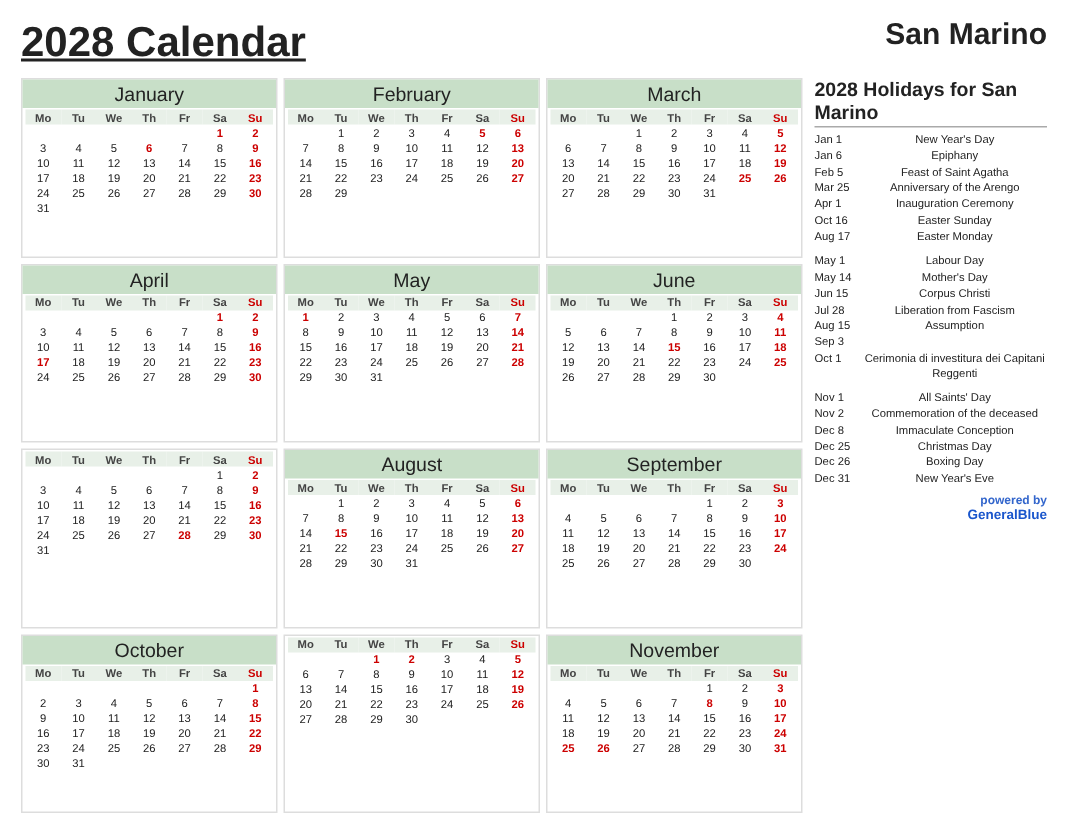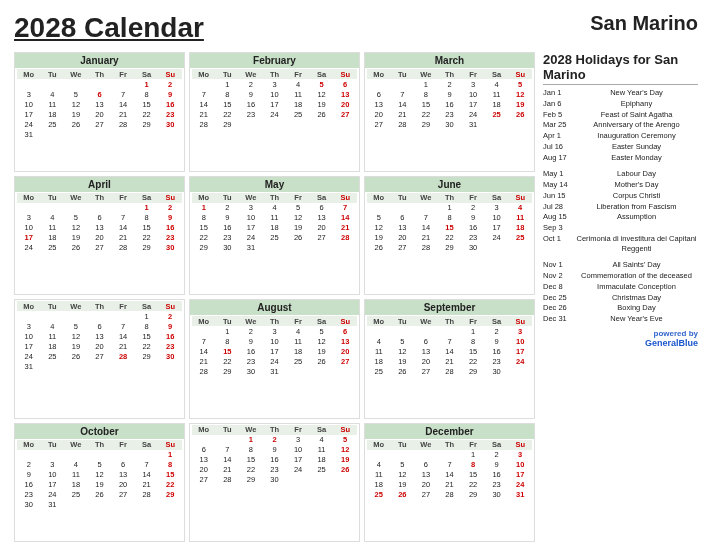--- a/index.html
+++ b/index.html
@@ -52,22 +52,22 @@
       gap: 4px;
       flex: 1;
     }
     .month-block {
       flex: 1;
       border: 1px solid #ddd;
     }
     .month-header {
       background: #c8dfc8;
       text-align: center;
-      font-weight: bold;
-      font-size: 10px;
+      font-weight: normal;
+      font-size: 13px;
       padding: 2px 0;
       color: #222;
     }
     .cal-grid {
       display: grid;
       grid-template-columns: repeat(7, 1fr);
       padding: 1px 2px 1px 2px;
     }
     .cal-cell {
       text-align: center;
@@ -636,21 +636,21 @@
               <div class="cal-cell">24</div>
               <div class="cal-cell">25</div>
               <div class="cal-cell" style="color: rgb(204, 0, 0); font-weight: bold;">26</div>
               <div class="cal-cell">27</div>
               <div class="cal-cell">28</div>
               <div class="cal-cell">29</div>
               <div class="cal-cell">30</div>
             </div>
           </div>
           <div class="month-block">
-            <div class="month-header">December</div>
+            <div class="month-header">November</div>
             <div class="cal-grid">
               <div class="cal-cell header-cell">Mo</div>
               <div class="cal-cell header-cell">Tu</div>
               <div class="cal-cell header-cell">We</div>
               <div class="cal-cell header-cell">Th</div>
               <div class="cal-cell header-cell">Fr</div>
               <div class="cal-cell header-cell">Sa</div>
               <div class="cal-cell header-cell" style="color: rgb(204, 0, 0);">Su</div>
               <div class="cal-cell empty"></div>
               <div class="cal-cell empty"></div>
@@ -708,21 +708,21 @@
           </div>
           <div class="holiday-item">
             <span class="holiday-date">Mar 25</span>
             <span class="holiday-name">Anniversary of the Arengo</span>
           </div>
           <div class="holiday-item">
             <span class="holiday-date">Apr 1</span>
             <span class="holiday-name">Inauguration Ceremony</span>
           </div>
           <div class="holiday-item">
-            <span class="holiday-date">Jul 16</span>
+            <span class="holiday-date">Oct 16</span>
             <span class="holiday-name">Easter Sunday</span>
           </div>
           <div class="holiday-item">
             <span class="holiday-date">Aug 17</span>
             <span class="holiday-name">Easter Monday</span>
           </div>
           <div class="holiday-sep"></div>
           <div class="holiday-item">
             <span class="holiday-date">May 1</span>
             <span class="holiday-name">Labour Day</span>

